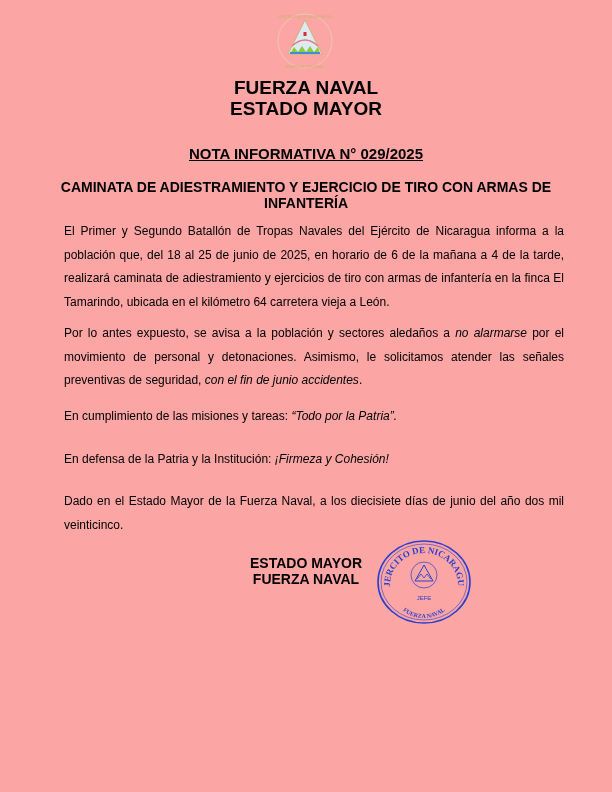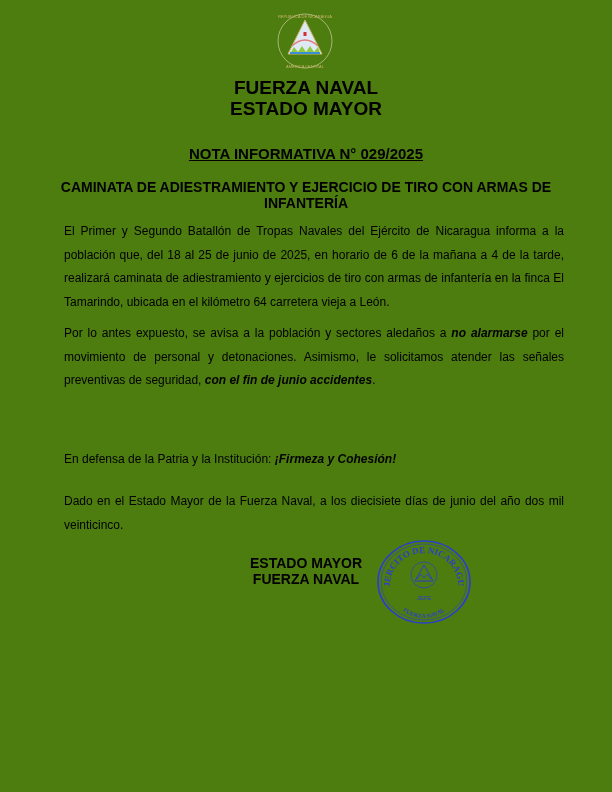--- a/index.html
+++ b/index.html
@@ -1,30 +1,30 @@
 <!DOCTYPE html>
 <html><head>
 <meta charset="utf-8">
 <style>
   html, body { margin:0; padding:0; background:#ffffff; }
   body { width:612px; height:792px; position:relative; overflow:hidden; font-family:"Liberation Sans", sans-serif; color:#000; }
-  .page { position:absolute; left:0; top:0; width:612px; height:792px; background:#4d7c0f; }
+  .page { position:absolute; left:0; top:0; width:612px; height:792px; background:#fca5a5; }
   .emblem { position:absolute; left:270px; top:12px; width:70px; height:58px; }
   .hdr { position:absolute; left:0; width:612px; text-align:center; font-weight:bold; font-size:19px; line-height:20px; }
   .hdr1 { top:78px; }
   .hdr2 { top:99px; }
   .nota { position:absolute; left:0; width:612px; top:145px; text-align:center; font-weight:bold; font-size:15px; text-decoration:underline; }
   .subject { position:absolute; left:50px; width:512px; top:179px; text-align:center; font-weight:bold; font-size:14px; line-height:16px; }
   .p { position:absolute; left:64px; width:500px; font-size:12px; line-height:23.5px; text-align:justify; }
   .p1 { top:220px; }
   .p2 { top:322px; }
   .p3 { top:405px; }
   .p4 { top:448px; }
   .p5 { top:490px; }
-  .bi { font-weight:bold; font-style:italic; }
+  .bi { font-weight:normal; font-style:italic; }
   .sig { position:absolute; left:236px; width:140px; top:555px; text-align:center; font-weight:bold; font-size:14px; line-height:16px; }
   .stamp { position:absolute; left:376px; top:539px; width:96px; height:86px; }
 </style>
 </head>
 <body>
 
 <div class="page">
 
   <svg class="emblem" viewBox="0 0 70 58">
     <circle cx="35" cy="29" r="27" fill="none" stroke="#e6dcc0" stroke-width="0.6"></circle>
@@ -41,20 +41,21 @@
   <div class="hdr hdr2">ESTADO MAYOR</div>
 
   <div class="nota">NOTA INFORMATIVA N° 029/2025</div>
 
   <div class="subject">CAMINATA DE ADIESTRAMIENTO Y EJERCICIO DE TIRO CON ARMAS DE INFANTERÍA</div>
 
   <div class="p p1">El Primer y Segundo Batallón de Tropas Navales del Ejército de Nicaragua informa a la población que, del 18 al 25 de junio de 2025, en horario de 6 de la mañana a 4 de la tarde, realizará caminata de adiestramiento y ejercicios de tiro con armas de infantería en la finca El Tamarindo, ubicada en el kilómetro 64 carretera vieja a León.</div>
 
   <div class="p p2"><span>Por lo antes expuesto, se avisa a la población y sectores aledaños a </span><span class="bi">no alarmarse</span><span> por el movimiento de personal y detonaciones. Asimismo, le solicitamos atender las señales preventivas de seguridad, </span><span class="bi">con el fin de junio accidentes</span><span>.</span></div>
 
+  <div class="p p3"><span>En cumplimiento de las misiones y tareas: </span><span class="bi">“Todo por la Patria”.</span></div>
 
   <div class="p p5">Dado en el Estado Mayor de la Fuerza Naval, a los diecisiete días de junio del año dos mil veinticinco.</div>
 
   <div class="p p4"><span>En defensa de la Patria y la Institución: </span><span class="bi">¡Firmeza y Cohesión!</span></div>
 
   <div class="sig">
     <div>ESTADO MAYOR</div>
     <div>FUERZA NAVAL</div>
   </div>
 

